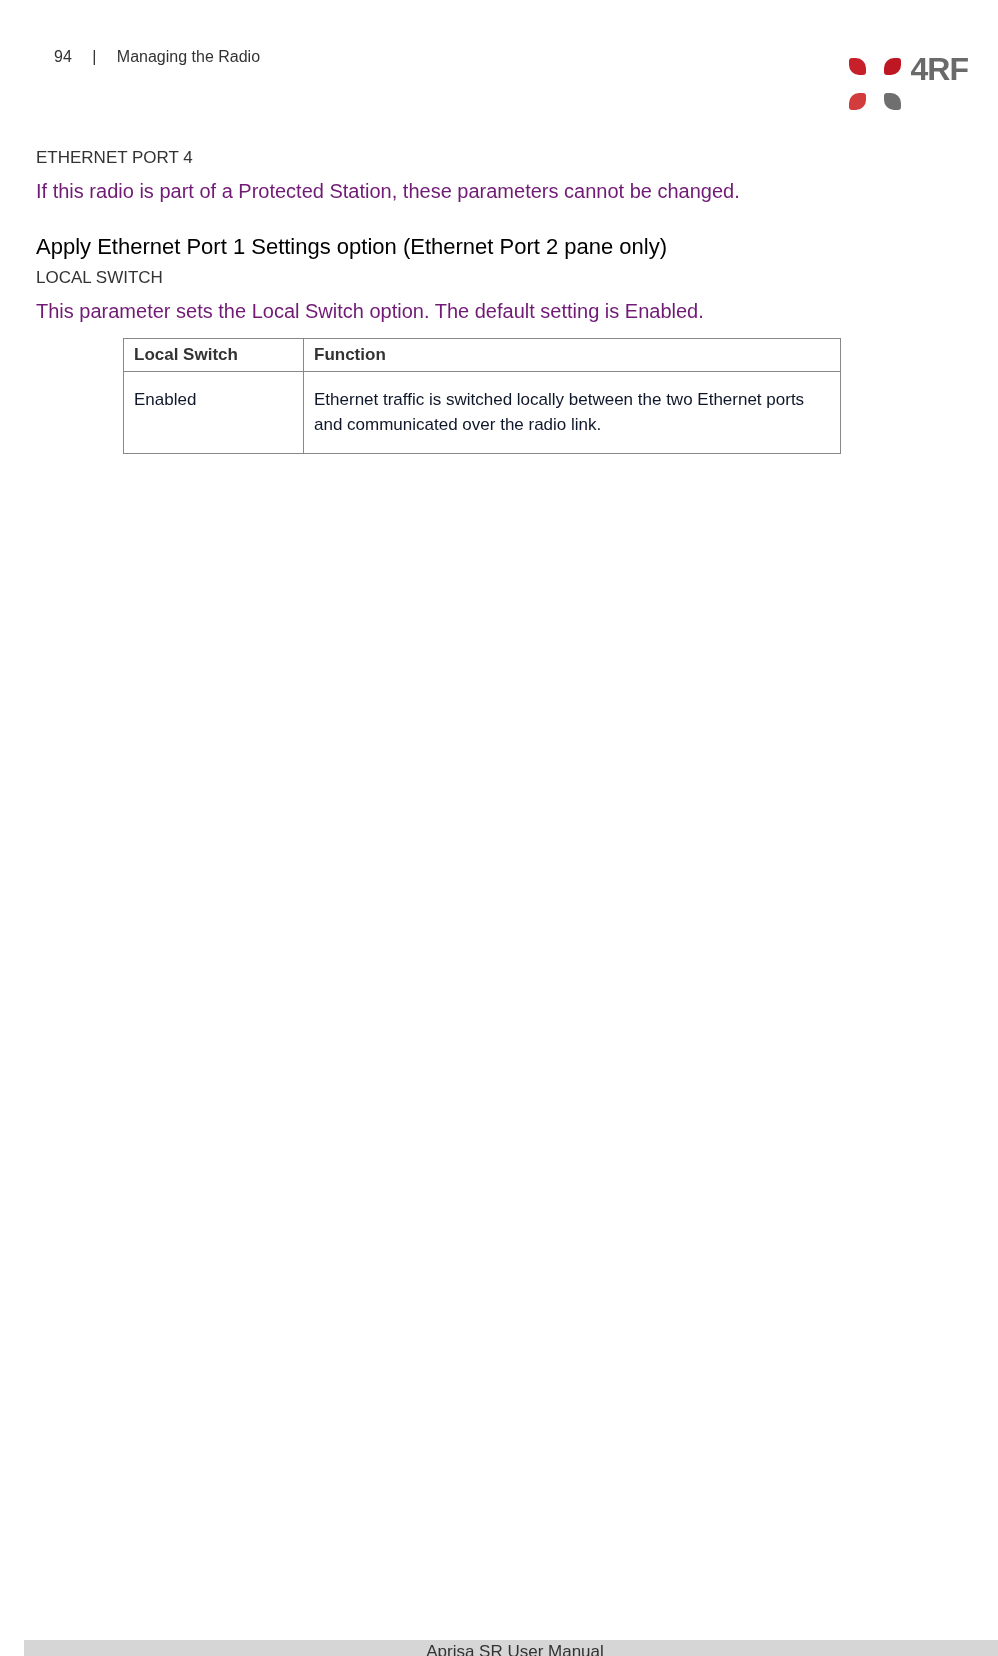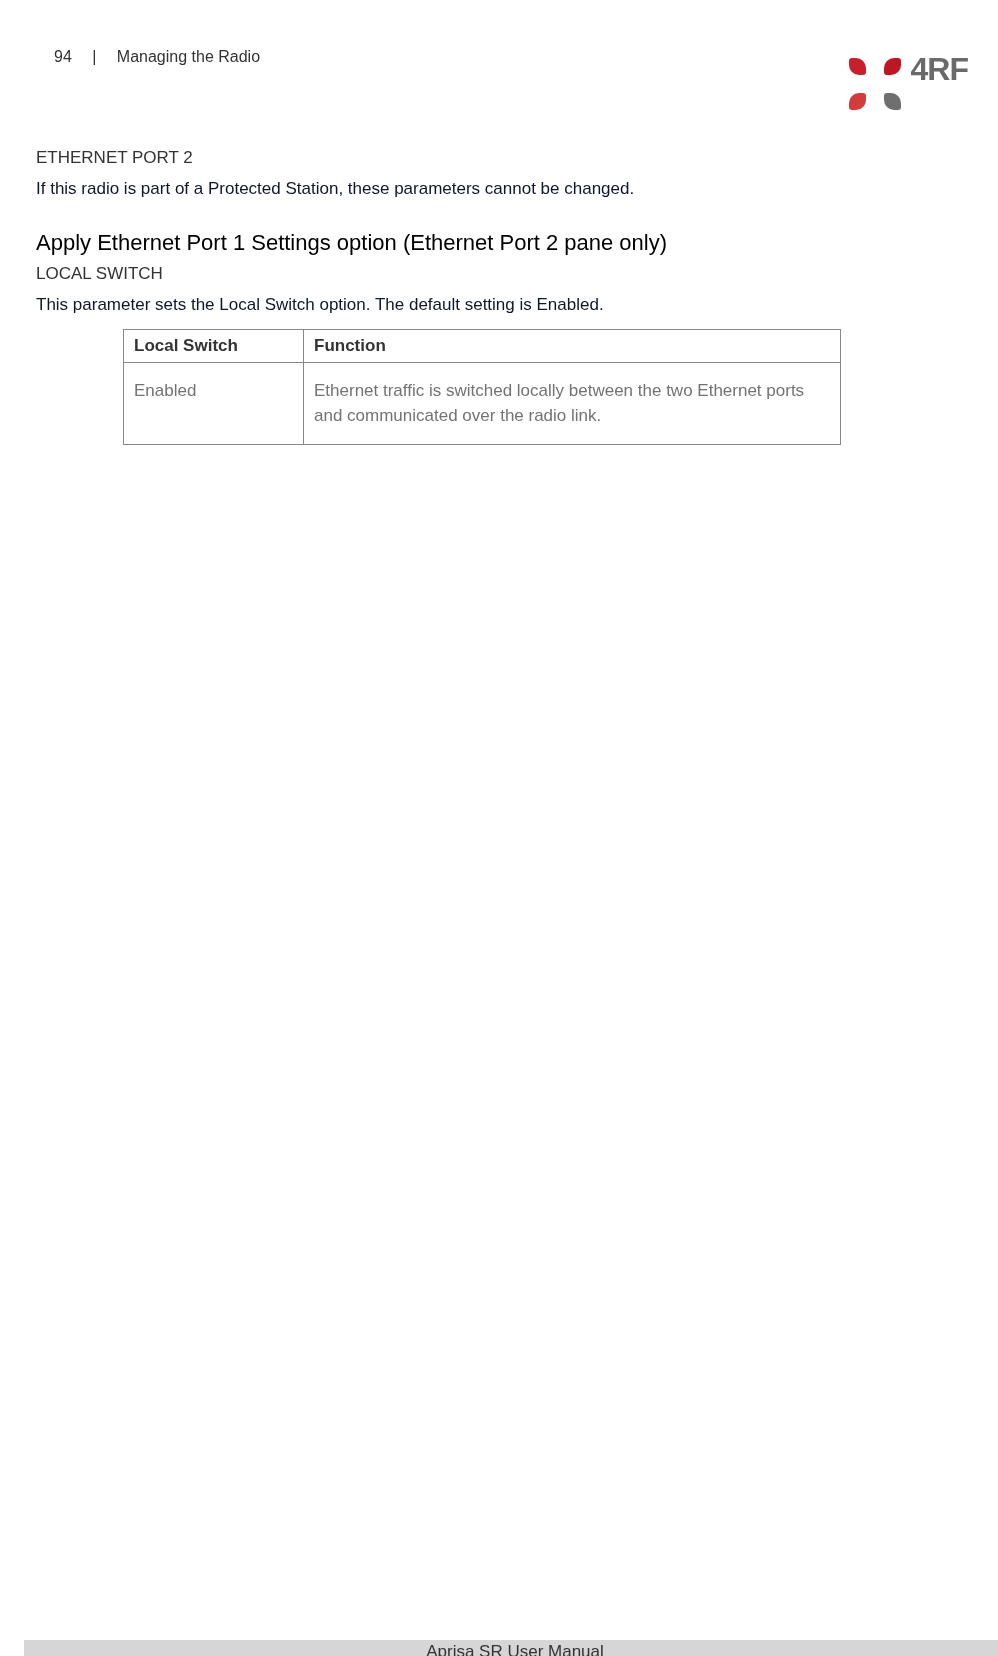--- a/index.html
+++ b/index.html
@@ -59,22 +59,22 @@
     .content {
       padding: 20px 8px 0 4px;
     }
     .section-heading {
       font-size: 17px;
       color: #333;
       margin-bottom: 8px;
       font-weight: normal;
     }
     .body-text {
-      font-size: 17px;
-      color: #0f172a;
+      font-size: 20px;
+      color: #701a75;
       line-height: 1.5;
       margin-bottom: 28px;
     }
     .italic-heading {
       font-size: 22px;
       color: #000000;
       margin-bottom: 8px;
     }
     table {
       border-collapse: collapse;
@@ -86,21 +86,21 @@
       text-align: left;
       font-weight: bold;
       font-size: 17px;
       color: #333;
       border: 1px solid #888;
       padding: 6px 10px;
       background: #fff;
     }
     td {
       font-size: 17px;
-      color: #737373;
+      color: #0f172a;
       border: 1px solid #888;
       padding: 16px 10px;
       vertical-align: top;
       line-height: 1.45;
     }
     td.col1 {
       width: 180px;
     }
     .footer {
       position: absolute;
@@ -126,21 +126,21 @@
       <div class="petal tl"></div>
       <div class="petal tr"></div>
       <div class="petal bl"></div>
       <div class="petal br"></div>
     </div>
     <div class="logo-text">4RF</div>
   </div>
 </div>
 
 <div class="content">
-  <div class="section-heading">ETHERNET PORT 2</div>
+  <div class="section-heading">ETHERNET PORT 4</div>
   <div class="body-text">If this radio is part of a Protected Station, these parameters cannot be changed.</div>
 
   <div class="italic-heading">Apply Ethernet Port 1 Settings option (Ethernet Port 2 pane only)</div>
 
   <div class="section-heading">LOCAL SWITCH</div>
   <div class="body-text" style="margin-bottom:12px;">This parameter sets the Local Switch option. The default setting is Enabled.</div>
 
   <table>
     <thead>
       <tr>

